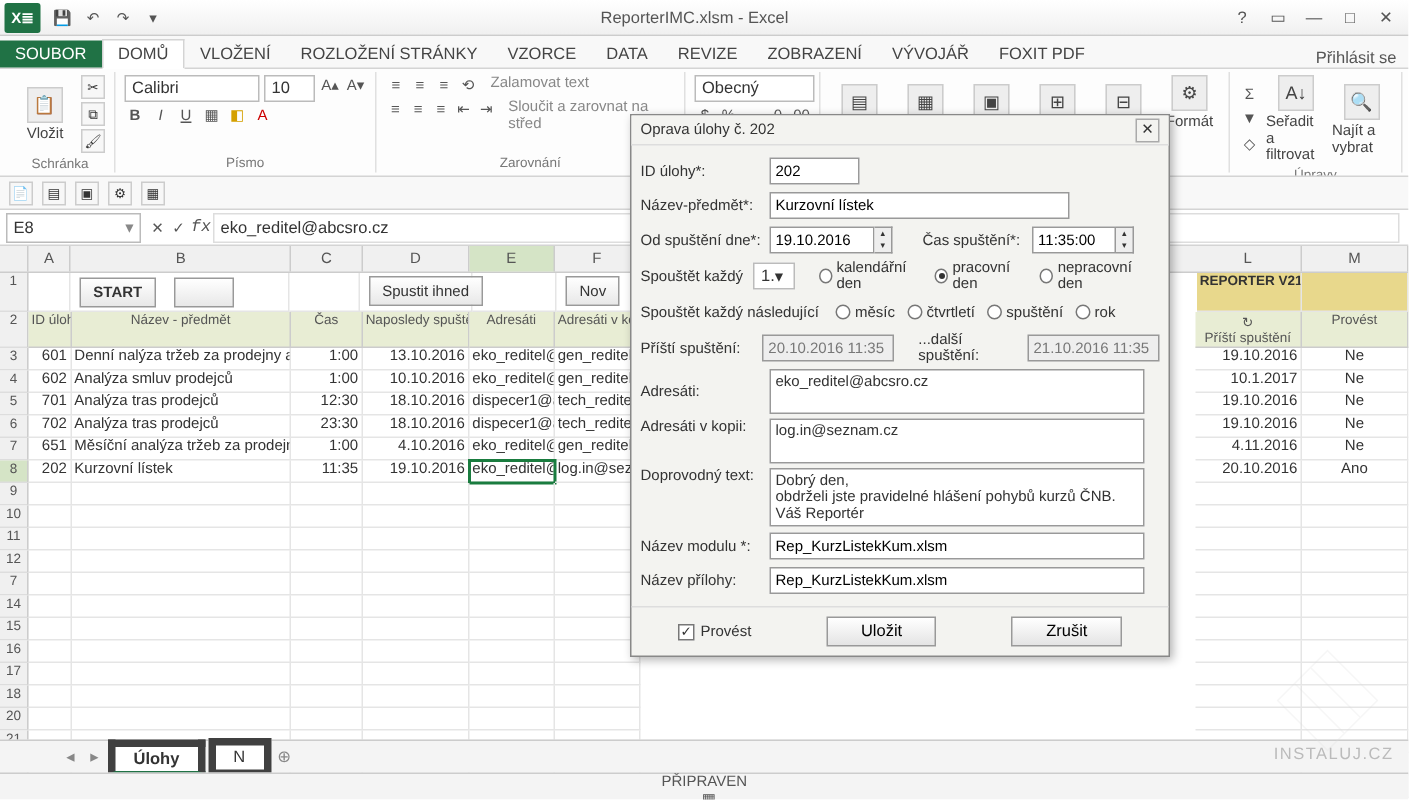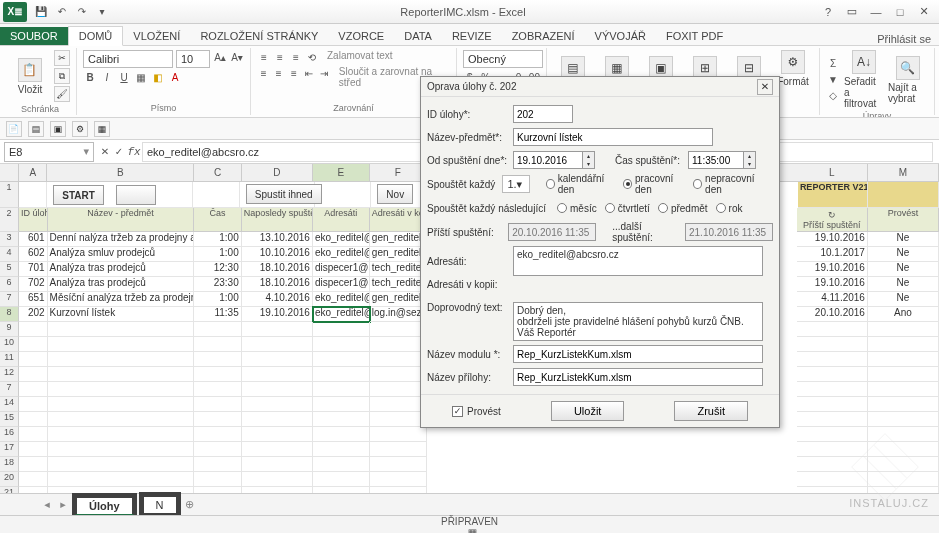--- a/index.html
+++ b/index.html
@@ -609,39 +609,40 @@
       <span class="radio">
           <span class="dot"></span>
           <span>měsíc</span>
         </span>
       <span class="radio">
           <span class="dot"></span>
           <span>čtvrtletí</span>
         </span>
       <span class="radio">
           <span class="dot"></span>
-          <span>předmět</span>
+          <span>spuštění</span>
         </span>
       <span class="radio">
           <span class="dot"></span>
           <span>rok</span>
         </span>
     </div>
     <div class="dlg-row">
       <span class="dlg-label">Příští spuštění:</span>
       <input class="dlg-input ro" style="width: 88px;" readonly="" value="20.10.2016 11:35">
       <span style="margin:0 4px 0 16px">...další spuštění:</span>
       <input class="dlg-input ro" style="width: 88px;" readonly="" value="21.10.2016 11:35">
     </div>
     <div class="dlg-row" style="align-items:center">
         <span class="dlg-label">Adresáti:</span>
         <div class="dlg-text" style="width:250px">eko_reditel@abcsro.cz</div>
       </div>
     <div class="dlg-row" style="align-items:flex-start">
         <span class="dlg-label">Adresáti v kopii:</span>
+        <div class="dlg-text" style="width:250px">log.in@seznam.cz</div>
       </div>
     <div class="dlg-row" style="align-items:flex-start">
         <span class="dlg-label">Doprovodný text:</span>
         <div class="dlg-text" style="width:250px;white-space:pre-line">Dobrý den,
 obdrželi jste pravidelné hlášení pohybů kurzů ČNB.
 Váš Reportér</div>
       </div>
     <div class="dlg-row">
         <span class="dlg-label">Název modulu *:</span>
         <input class="dlg-input" style="width: 250px;" value="Rep_KurzListekKum.xlsm">

